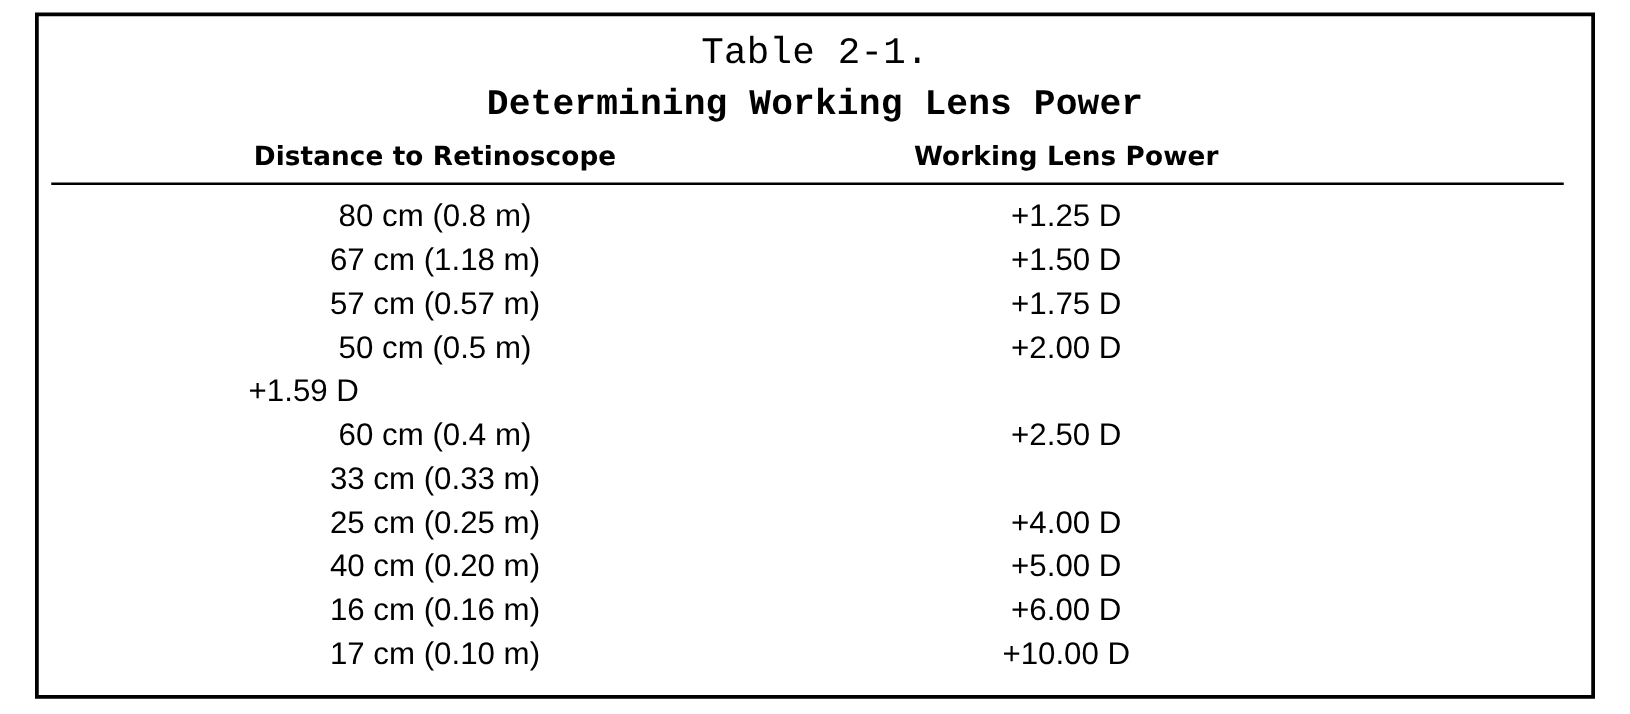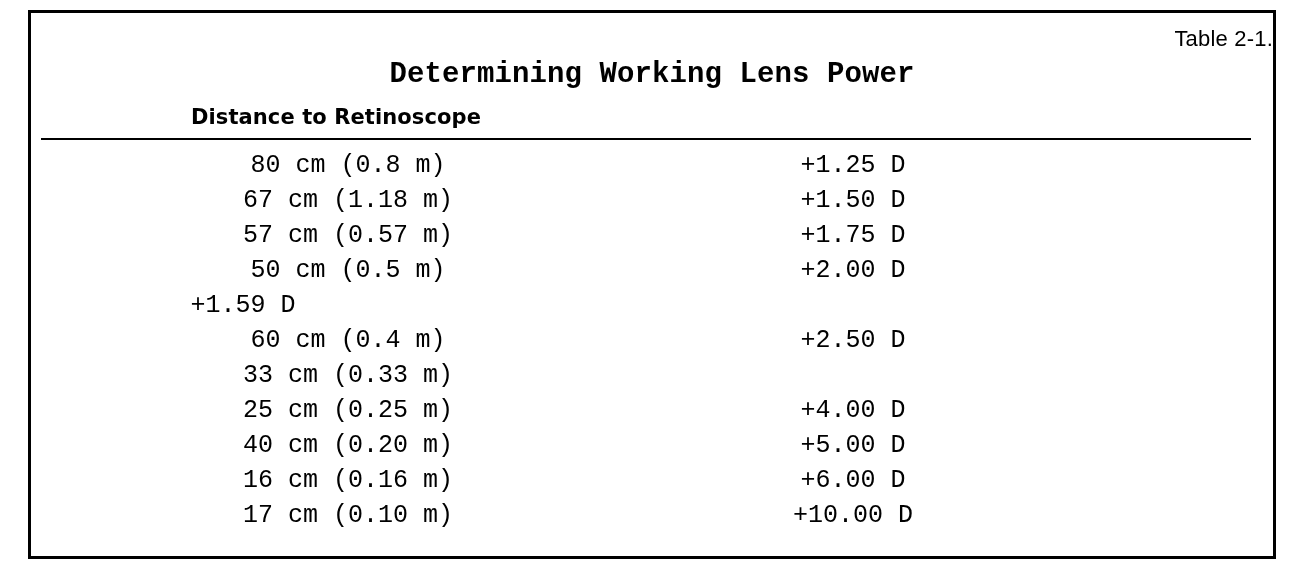--- a/index.html
+++ b/index.html
@@ -18,40 +18,41 @@
     box-sizing: border-box;
     position: absolute;
     left: 28px;
     top: 10px;
     width: 1248px;
     height: 549px;
     border: 3px solid #000000;
     background: #ffffff;
   }
   .table-caption-number {
-    text-align: right;
-    font-family: Liberation Sans, sans-serif;
-    font-size: 22px;
+    text-align: center;
+    font-family: Liberation Mono, monospace;
+    font-size: 30px;
     font-weight: normal;
     line-height: 1.1;
     margin-top: 14px;
     letter-spacing: 0.2px;
   }
   .table-caption-title {
     text-align: center;
     font-family: Liberation Mono, monospace;
     font-size: 29px;
     font-weight: bold;
     line-height: 1.15;
     margin-top: 7px;
     letter-spacing: 0.1px;
   }
   .header-row {
     display: flex;
     margin-top: 13px;
+    padding-left: 12px;
   }
   .col-distance {
     width: 610px;
     text-align: center;
   }
   .col-power {
     width: 400px;
     text-align: center;
   }
   .col-spacer {
@@ -70,37 +71,38 @@
   }
   .body-rows {
     margin-top: 8px;
   }
   .data-row {
     display: flex;
     padding-left: 12px;
     line-height: 1.0;
   }
   .data-cell {
-    font-family: Liberation Mono, monospace;
+    font-family: Liberation Sans, sans-serif;
     font-size: 25px;
     padding: 5px 0;
     text-align: center;
   }
 </style>
 </head>
 <body>
 
 <div class="table-frame">
 
   <div class="table-caption-number">Table 2-1.</div>
 
   <div class="table-caption-title">Determining Working Lens Power</div>
 
   <div class="header-row">
     <div class="col-distance header-cell">Distance to Retinoscope</div>
+    <div class="col-power header-cell">Working Lens Power</div>
     <div class="col-spacer"></div>
   </div>
 
   <div class="rule"></div>
 
   <div class="body-rows" id="table-body">
       <div class="data-row">
         <div class="col-distance data-cell">80 cm (0.8 m)</div>
         <div class="col-power data-cell">+1.25 D</div>
         <div class="col-spacer"></div>

